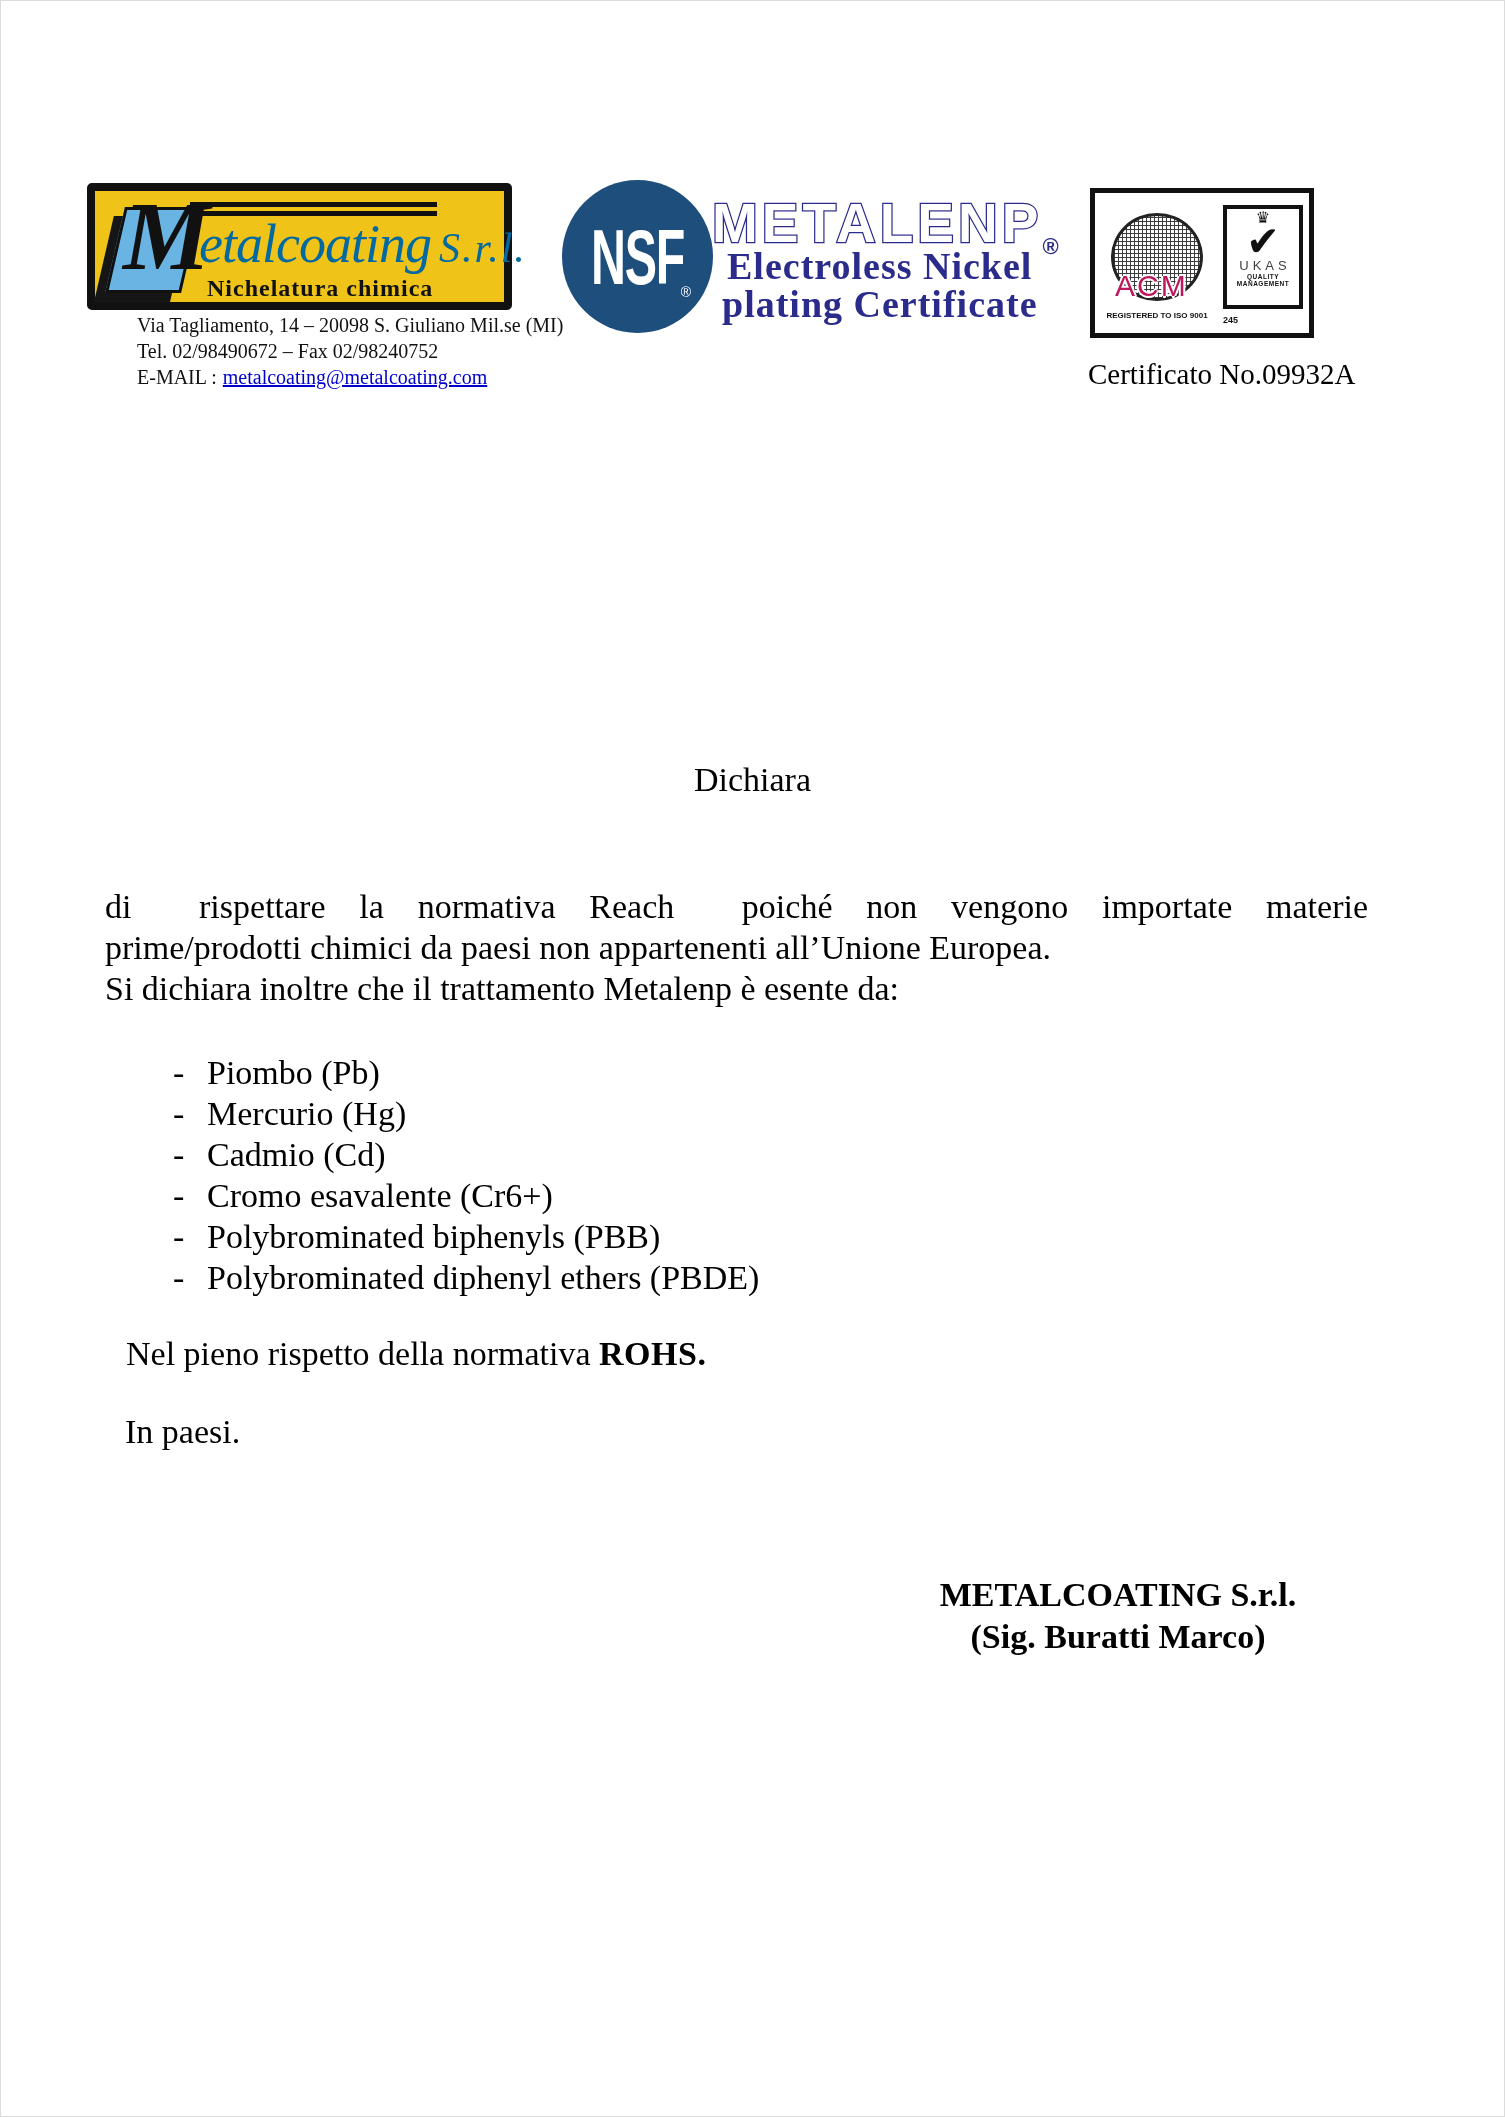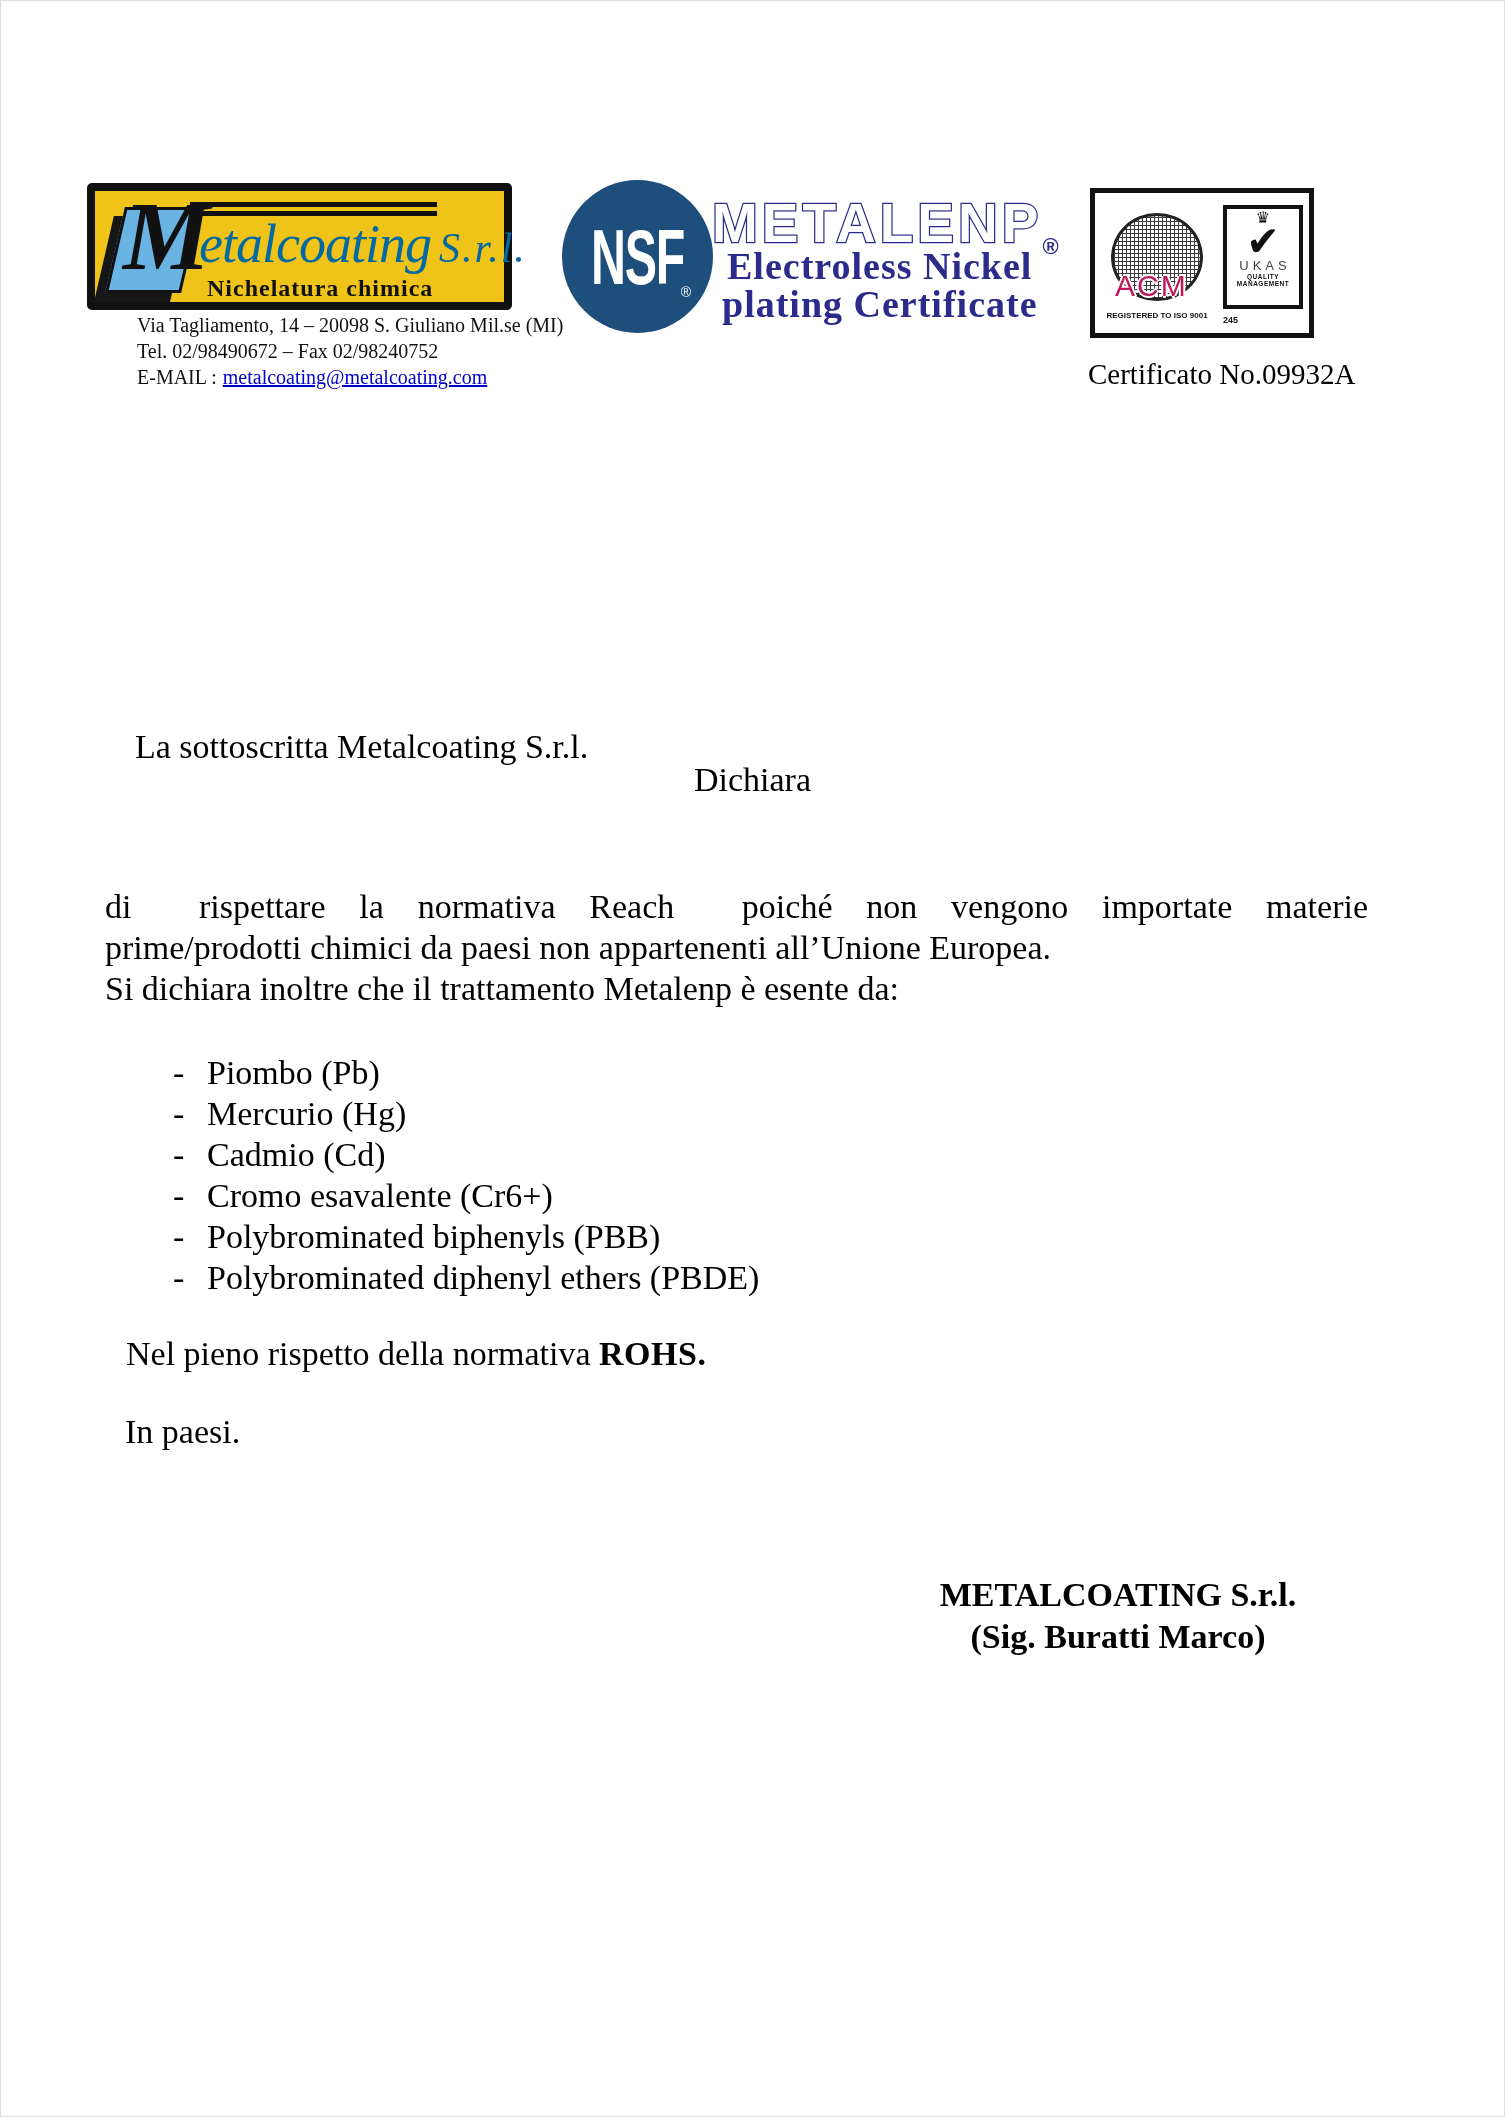--- a/index.html
+++ b/index.html
@@ -167,21 +167,20 @@
       <div class="check">✔</div>
       <div class="ukas-word">UKAS</div>
       <div class="ukas-q">QUALITY</div>
       <div class="ukas-m">MANAGEMENT</div>
     </div>
     <div class="num245">245</div>
   </div>
 
   <div class="abs certno">Certificato No.09932A</div>
 
-  <div class="abs intro">La sottoscritta Metalcoating S.r.l.</div>
   <div class="abs dichiara">Dichiara</div>
 
   <div class="abs para">
     <div class="jline">di  rispettare la normativa Reach  poiché non vengono importate materie</div>
     <div>prime/prodotti chimici da paesi non appartenenti all’Unione Europea.</div>
     <div>Si dichiara inoltre che il trattamento Metalenp è esente da:</div>
   </div>
 
   <div class="abs list">
     <div class="list-row">

